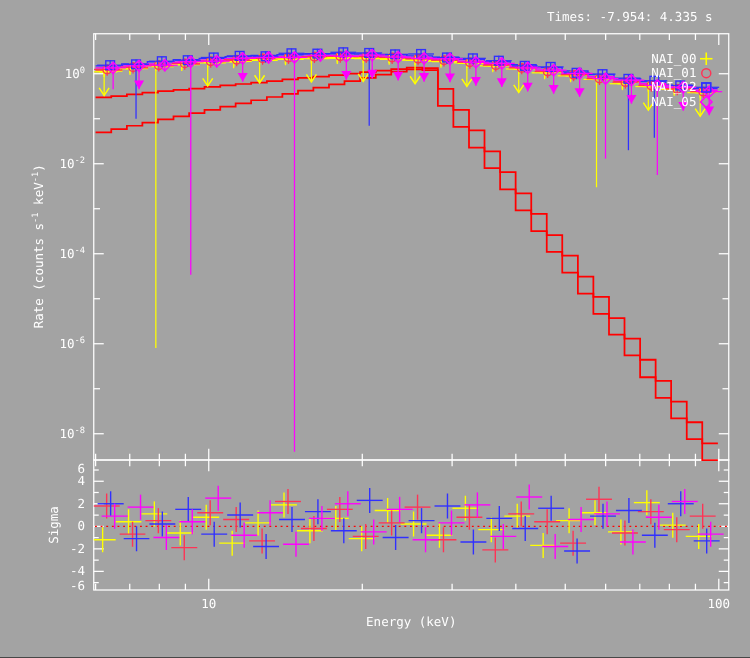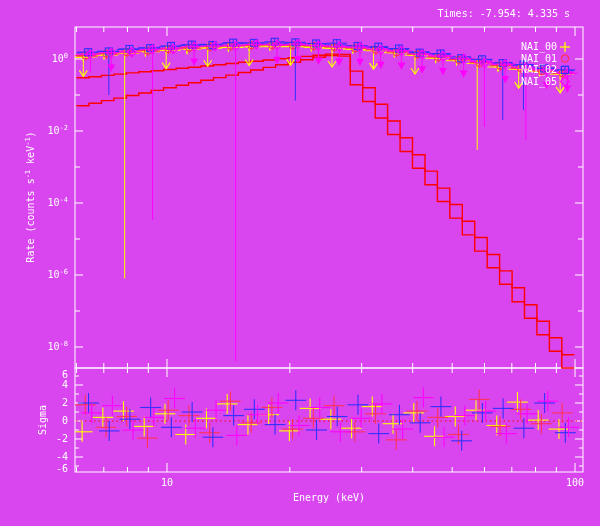--- a/index.html
+++ b/index.html
@@ -1,16 +1,16 @@
 <!DOCTYPE html>
 <html><head>
 <meta charset="utf-8">
 <style>
   html,body{margin:0;padding:0;background:#000;}
-  .screen{position:relative;width:600px;height:526px;background:#d946ef;overflow:hidden;}
+  .screen{position:relative;width:600px;height:526px;background:#a3a3a3;overflow:hidden;}
   svg text{font-family:"DejaVu Sans Mono","Liberation Mono",monospace;fill:#fff;}
 </style>
 </head>
 <body>
 
 <div class="screen">
   <svg id="chart" width="600" height="526" viewBox="0 0 600 526">
     <text id="times-text" x="570" y="17" font-size="10" text-anchor="end">Times: -7.954: 4.335 s</text>
     <text x="329" y="501" font-size="10" text-anchor="middle">Energy (keV)</text>
     <g id="render-root">

